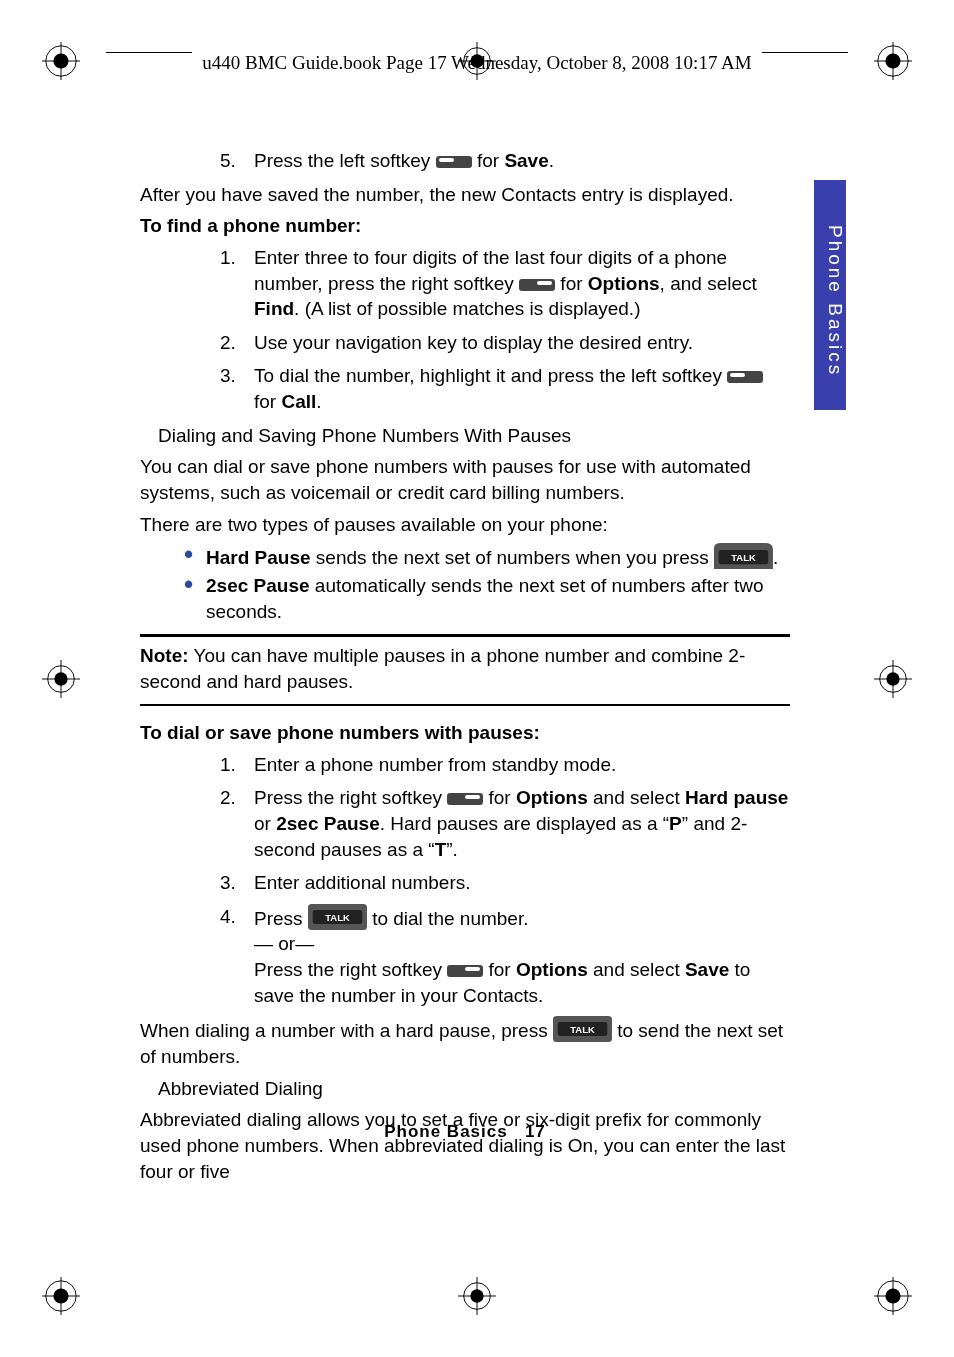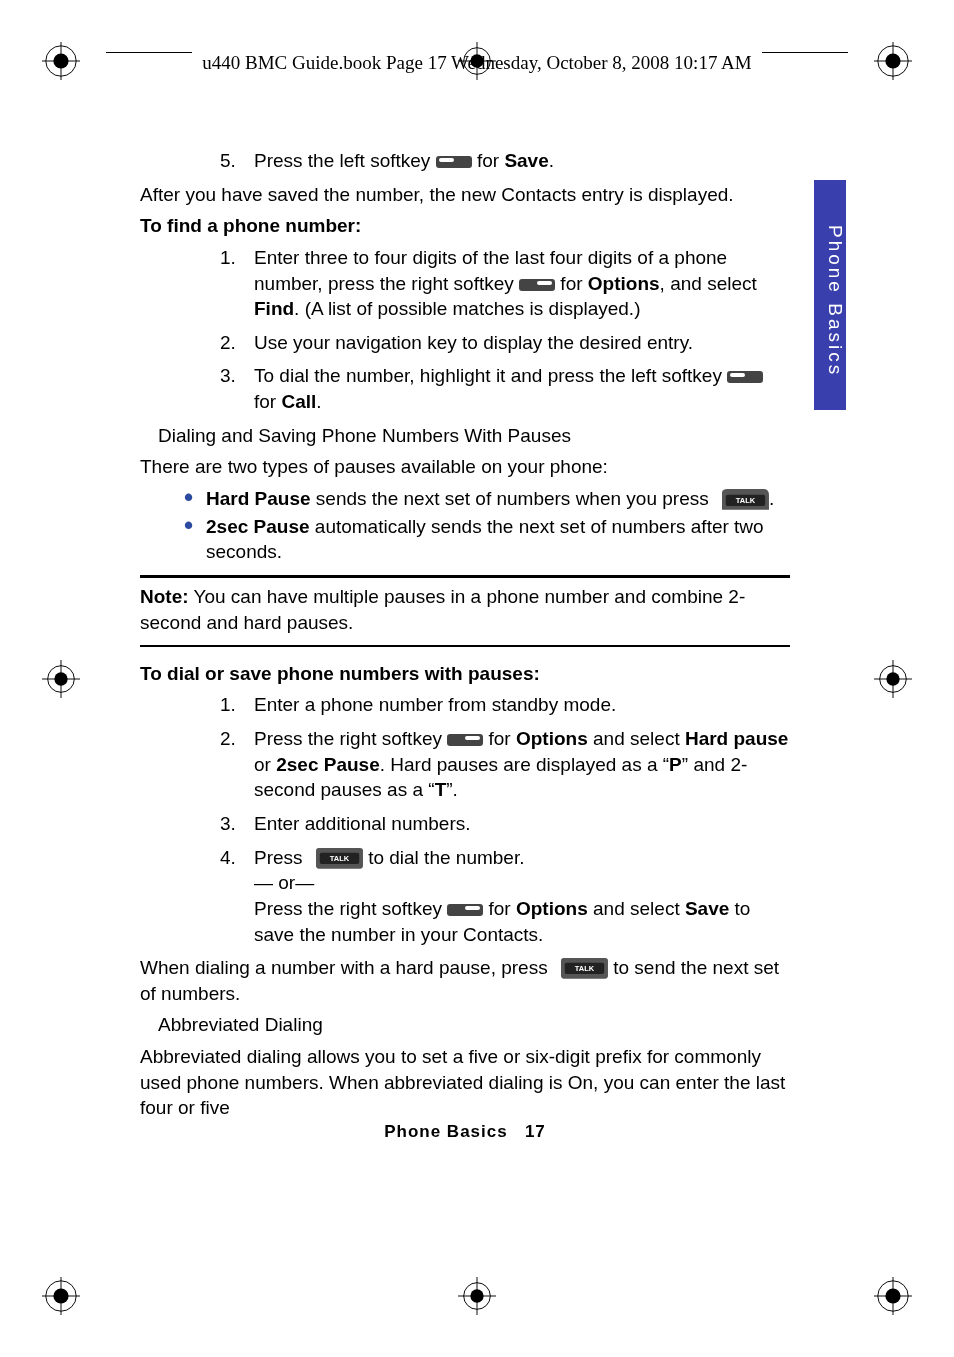--- a/index.html
+++ b/index.html
@@ -32,21 +32,21 @@
   .ul .li { display: flex; margin-bottom: 2px; }
   .ul .li .dot { width: 22px; flex-shrink:0; color:#2b4aa0; font-size:26px; line-height:22px; font-weight:bold; }
   .ul .li .txt { flex:1; }
   .b { font-weight: 700; }
   .h2 { font-weight: 700; margin: 6px 0 4px 0; }
   .h3 { font-weight: 400; margin: 6px 0 4px 18px; }
   .rule { height: 3px; background: #000; margin: 10px 0 6px 0; }
   .thin-rule { height: 1.5px; background:#000; margin:10px 0 14px 0; }
 
   .softkey { display:inline-block; vertical-align:-4px; width:36px; height:18px; }
-  .talk { display:inline-block; vertical-align:-5px; width:47px; height:22px;margin-left:8px; }
+  .talk { display:inline-block; vertical-align:-5px; width:59px; height:22px; }
 
   .side-tab { position:absolute; top:180px; right:108px; width:32px; height:230px; background:#3a3fae; color:#fff; writing-mode:vertical-rl; text-orientation:mixed; text-align:center; font-size:19px; letter-spacing:3px; padding-top:12px; font-family: Arial, sans-serif; }
 
   .footer { position:absolute; top:1122px; left:140px; width:650px; text-align:center; font-size:17px; letter-spacing:1px; }
   .footer .b { font-weight:700; }
 </style>
 </head>
 <body>
 
 <div class="reg tl">
@@ -161,20 +161,21 @@
     <div class="li">
       <div class="num">3.</div>
       <div class="txt"><span>To dial the number, highlight it and press the left softkey </span><span class="softkey"><svg viewBox="0 0 36 18">
               <rect x="0" y="3" width="36" height="12" rx="3" fill="#444"></rect>
               <rect x="3" y="5" width="15" height="4" rx="2" fill="#fff"></rect>
             </svg></span><span> for </span><span class="b">Call</span><span>.</span></div>
     </div>
   </div>
 
   <p class="h3">Dialing and Saving Phone Numbers With Pauses</p>
+  <p>You can dial or save phone numbers with pauses for use with automated systems, such as voicemail or credit card billing numbers.</p>
   <p>There are two types of pauses available on your phone:</p>
 
   <div class="ul">
     <div class="li">
       <div class="dot">•</div>
       <div class="txt"><span class="b">Hard Pause</span><span> sends the next set of numbers when you press </span><span class="talk"><svg viewBox="0 0 50 22">
               <path d="M0 4 Q0 0 6 0 H44 Q50 0 50 6 V22 H0 Z" fill="#555"></path>
               <rect x="4" y="6" width="42" height="12" rx="2" fill="#222"></rect>
               <text x="25" y="15" text-anchor="middle" fill="#fff" font-size="8" font-family="Arial" font-weight="bold">TALK</text>
             </svg></span><span>.</span></div>

